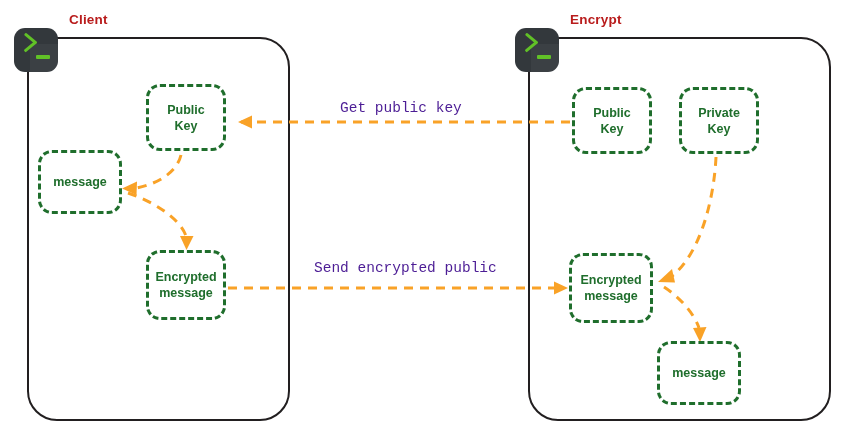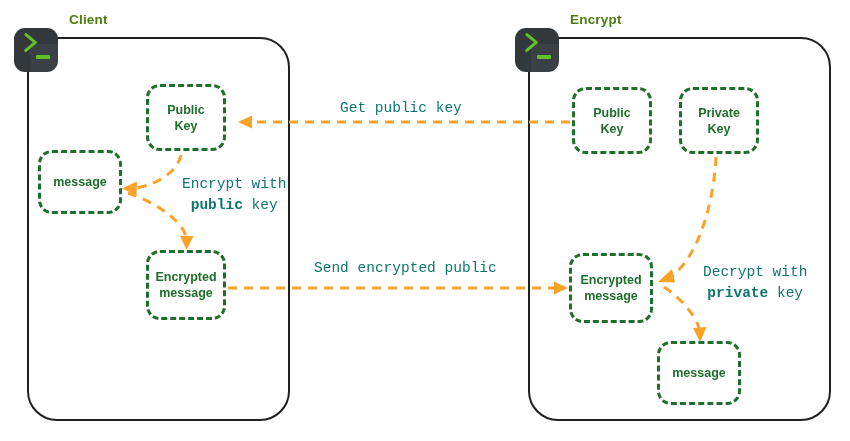--- a/index.html
+++ b/index.html
@@ -23,21 +23,21 @@
   .term-g2{position:absolute;left:9px;top:17px;width:15px;height:3.4px;
            background:#61c127;transform:rotate(-40deg);border-radius:1px;}
   .term-u{position:absolute;left:22px;top:27px;width:14px;height:4px;
           background:#61c127;border-radius:1px;}
   .term-sh{position:absolute;right:0;bottom:0;width:28px;height:28px;
            background:rgba(255,255,255,.045);border-bottom-right-radius:11px;}
   #term-client{left:14px;top:28px;}
   #term-server{left:515px;top:28px;}
 
   
-  .zone-title{position:absolute;color:#4d7c0f;font-weight:bold;font-size:13.5px;
+  .zone-title{position:absolute;color:#b91c1c;font-weight:bold;font-size:13.5px;
               letter-spacing:.2px;white-space:nowrap;
               font-family:"Liberation Sans",sans-serif;}
   #title-client{left:69px;top:12px;}
   #title-server{left:570px;top:12px;}
 
   
   .node{position:absolute;box-sizing:border-box;
         border:3px dashed #1f6e2c;border-radius:14px;background:#ffffff;
         display:flex;align-items:center;justify-content:center;text-align:center;
         color:#1f6e2c;font-weight:bold;font-size:12.5px;line-height:1.28;
@@ -46,23 +46,23 @@
 
   #node-c-pub{left:146px;top:84px;width:80px;height:67px;}
   #node-c-msg{left:38px;top:150px;width:84px;height:64px;}
   #node-c-enc{left:146px;top:250px;width:80px;height:70px;}
   #node-s-pub{left:572px;top:87px;width:80px;height:67px;}
   #node-s-priv{left:679px;top:87px;width:80px;height:67px;}
   #node-s-enc{left:569px;top:253px;width:84px;height:70px;}
   #node-s-msg{left:657px;top:341px;width:84px;height:64px;}
 
   
-  .edge-label{position:absolute;color:#0f766e;font-size:14.5px;
+  .edge-label{position:absolute;color:#4c1d95;font-size:14.5px;
               font-family:"Liberation Mono",monospace;white-space:nowrap;
-              line-height:1.45;text-align:center;}
+              line-height:1.45;}
   .edge-label b{font-weight:bold;}
   #lbl-getkey{left:340px;top:98px;}
   #lbl-sendenc{left:314px;top:258px;}
   #lbl-encrypt{left:182px;top:174px;}
   #lbl-decrypt{left:703px;top:262px;}
 
   svg.wires{position:absolute;left:0;top:0;width:850px;height:441px;
             overflow:visible;pointer-events:none;}
   .wire{fill:none;stroke:#f9a227;stroke-width:3;stroke-linecap:butt;
         stroke-dasharray:9 7;}
@@ -169,23 +169,15 @@
   <div class="node" id="node-s-msg">
     <div>
       <span>message</span>
     </div>
   </div>
 
   <div class="edge-label" id="lbl-getkey">Get public key</div>
 
   <div class="edge-label" id="lbl-sendenc">Send encrypted public</div>
 
-  <div class="edge-label" id="lbl-encrypt">
-    <div>Encrypt with</div>
-    <div><b>public</b><span> key</span></div>
-  </div>
 
-  <div class="edge-label" id="lbl-decrypt">
-    <div>Decrypt with</div>
-    <div><b>private</b><span> key</span></div>
-  </div>
 
 </div>
 
 </body></html>

